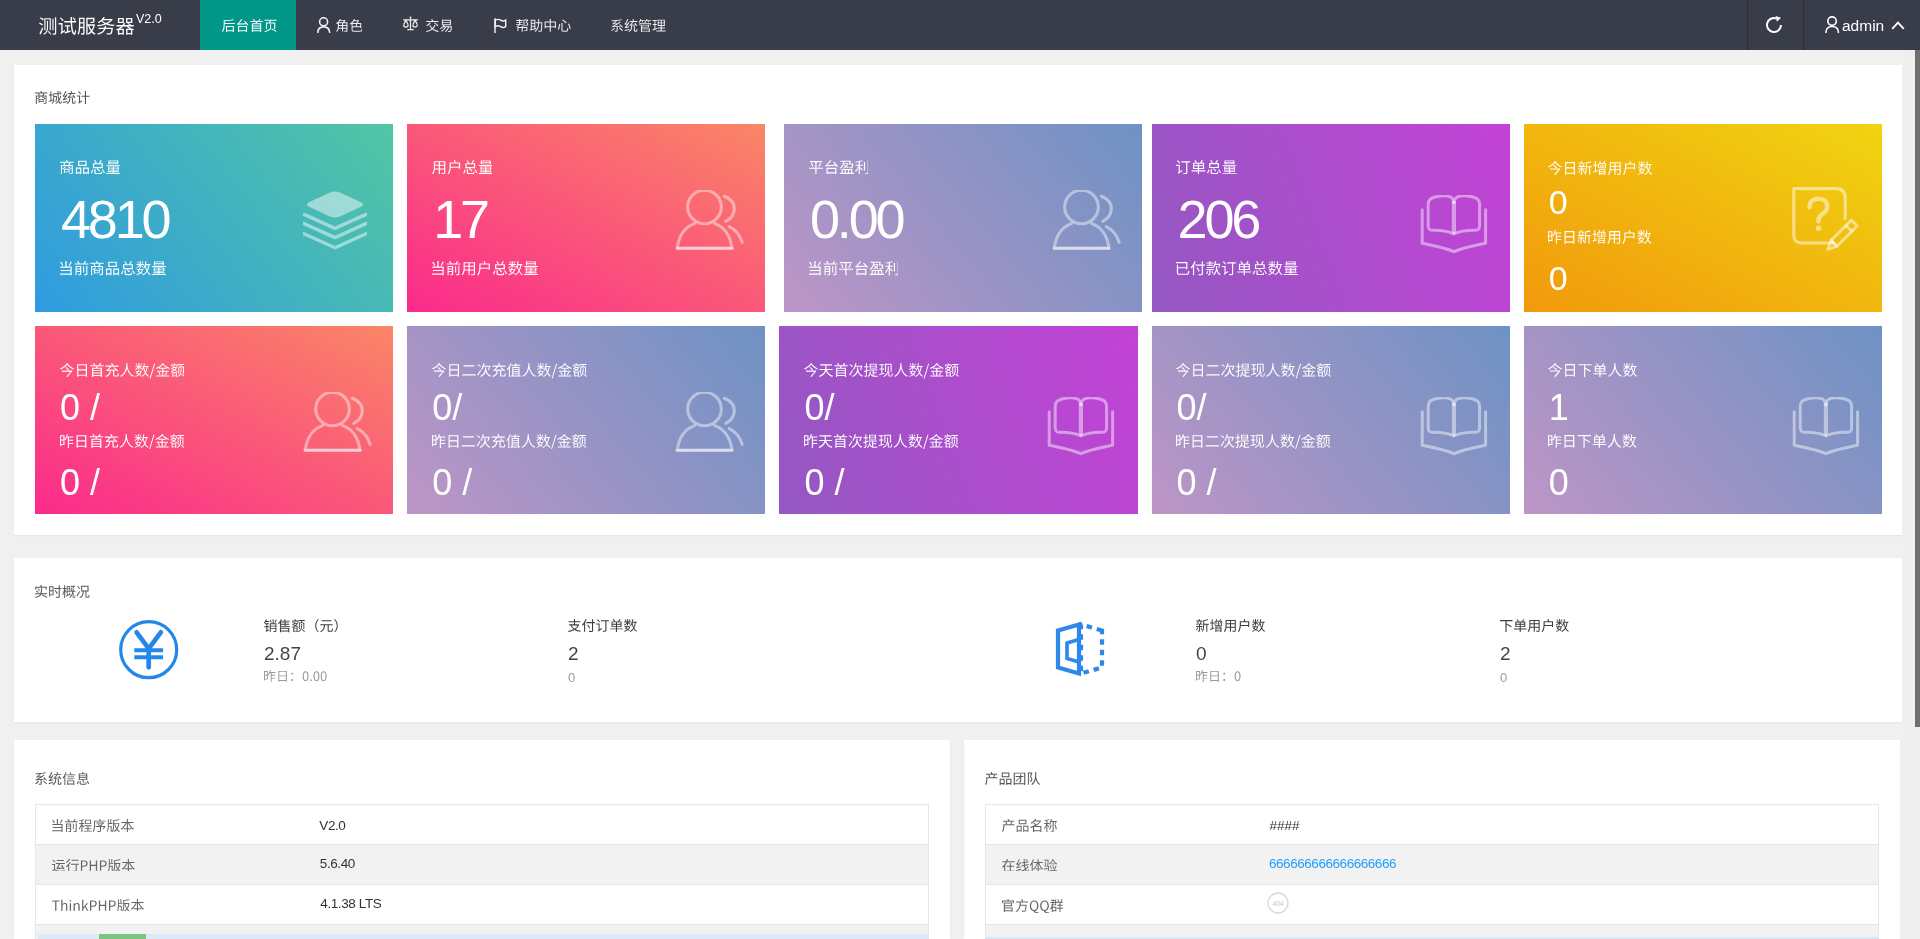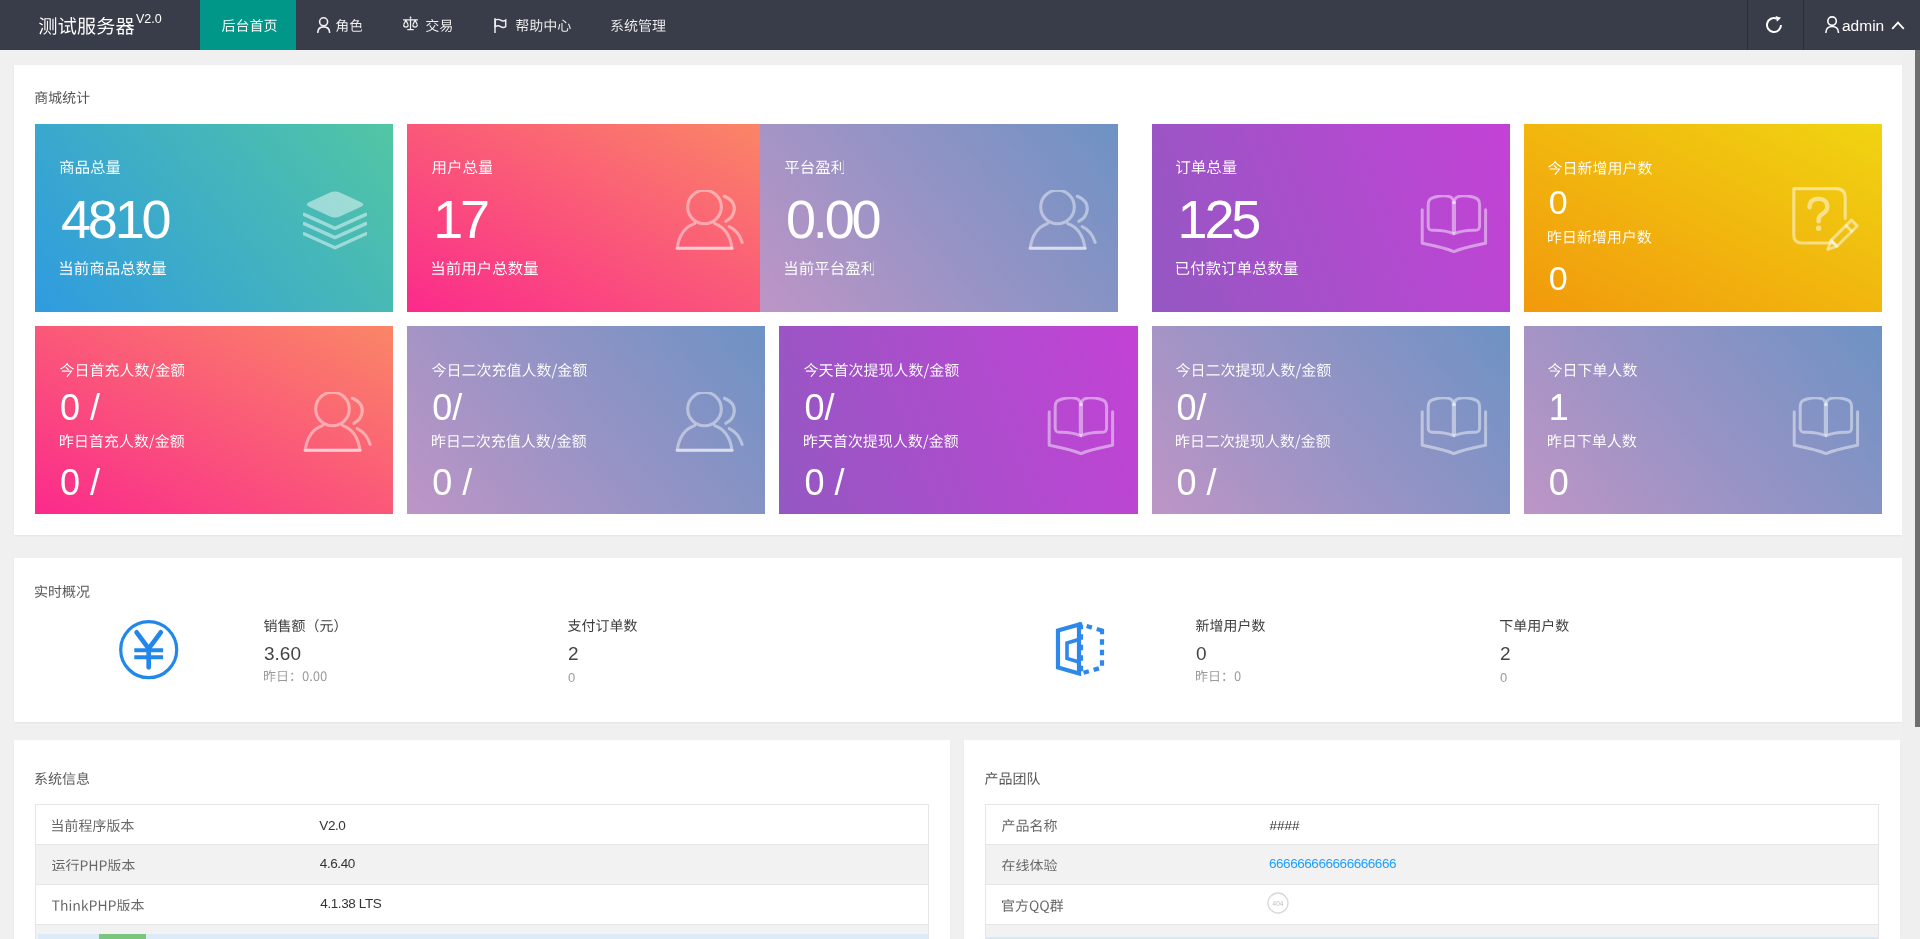--- a/index.html
+++ b/index.html
@@ -104,21 +104,21 @@
     <div style="position:absolute;left:268px;top:66px">
       <svg width="70" height="62" viewBox="0 0 70 62" fill="none" stroke="rgba(255,255,255,.44)" stroke-width="3.1" stroke-linecap="round" stroke-linejoin="round">
         <circle cx="29.5" cy="17" r="16.8"></circle>
         <path d="M19.5 33.6 C10 36.8 4 45 2.2 58.3 L57 58.3 C55.2 45 49.2 36.8 39.7 33.6"></path>
         <path d="M2.2 58.3 L57 58.3"></path>
         <path d="M49.3 6.3 C56 9 59.8 14 59.2 20 C58.7 24.7 55.4 29 50.8 31.3"></path>
         <path d="M54.2 36.6 C60.5 39.4 64.6 44.5 67.2 52.4"></path>
       </svg>
     </div>
   </div>
-<div class="gcard" style="left:760px;top:124px;background:linear-gradient(50deg,#BD95C6,#6E92C4)">
+<div class="gcard" style="left:784px;top:124px;background:linear-gradient(50deg,#BD95C6,#6E92C4)">
     <div style="position:absolute;left:24.5px;top:35.7px;line-height:0">
       <svg width="59.85" height="14.34" viewBox="52 -844 3861 925">
         <path d="M174 -630C213 -556 252 -459 266 -399L337 -424C323 -482 282 -578 242 -650ZM755 -655C730 -582 684 -480 646 -417L711 -396C750 -456 797 -552 834 -633ZM52 -348V-273H459V79H537V-273H949V-348H537V-698H893V-773H105V-698H459V-348Z M1179 -342V79H1255V25H1741V77H1821V-342ZM1255 -48V-270H1741V-48ZM1126 -426C1165 -441 1224 -443 1800 -474C1825 -443 1846 -414 1861 -388L1925 -434C1873 -518 1756 -641 1658 -727L1599 -687C1647 -644 1699 -591 1745 -540L1231 -516C1320 -598 1410 -701 1490 -811L1415 -844C1336 -720 1219 -593 1183 -559C1149 -526 1124 -505 1101 -500C1110 -480 1122 -442 1126 -426Z M2158 -262V-15H2045V52H2956V-15H2843V-262ZM2229 -15V-201H2361V-15ZM2431 -15V-201H2565V-15ZM2635 -15V-201H2770V-15ZM2293 -492C2332 -475 2373 -453 2412 -429C2368 -391 2315 -364 2255 -345C2268 -334 2290 -309 2298 -294C2362 -316 2420 -348 2467 -393C2508 -364 2544 -335 2569 -309L2616 -356C2589 -381 2551 -411 2509 -439C2546 -488 2575 -550 2593 -627L2554 -639L2543 -638H2314C2321 -666 2327 -695 2332 -726H2666C2652 -664 2635 -597 2621 -550H2831C2820 -441 2808 -395 2792 -379C2784 -372 2773 -371 2756 -371C2739 -371 2691 -371 2642 -376C2653 -358 2662 -331 2664 -311C2714 -309 2761 -308 2785 -310C2815 -312 2833 -317 2851 -335C2878 -360 2891 -425 2906 -582C2908 -593 2909 -613 2909 -613H2709C2724 -668 2739 -734 2752 -790H2079V-726H2259C2229 -543 2162 -407 2033 -324C2050 -313 2079 -286 2089 -273C2189 -345 2256 -446 2297 -578H2513C2498 -537 2479 -503 2455 -473C2416 -495 2376 -516 2338 -532Z M3593 -721V-169H3666V-721ZM3838 -821V-20C3838 -1 3831 5 3812 6C3792 6 3730 7 3659 5C3670 26 3682 60 3687 81C3779 81 3835 79 3868 67C3899 54 3913 32 3913 -20V-821ZM3458 -834C3364 -793 3190 -758 3042 -737C3052 -721 3062 -696 3066 -678C3128 -686 3194 -696 3259 -709V-539H3050V-469H3243C3195 -344 3107 -205 3027 -130C3040 -111 3060 -80 3068 -59C3136 -127 3206 -241 3259 -355V78H3333V-318C3384 -270 3449 -206 3479 -173L3522 -236C3493 -262 3380 -360 3333 -396V-469H3526V-539H3333V-724C3401 -739 3464 -757 3514 -777Z" fill="#ffffff"></path>
       </svg>
     </div>
     <div style="position:absolute;left:26px;top:68px;font-size:54px;color:#fff;line-height:1;letter-spacing:-3.2px">0.00</div>
     <div style="position:absolute;left:24.5px;top:137.3px;line-height:0">
       <svg width="89.87" height="14.35" viewBox="115 -845 5798 926">
         <path d="M121 -769C174 -698 228 -601 250 -536L322 -569C299 -632 244 -726 189 -796ZM801 -805C772 -728 716 -622 673 -555L738 -530C783 -594 839 -693 882 -778ZM115 -38V37H790V81H869V-486H540V-840H458V-486H135V-411H790V-266H168V-194H790V-38Z M1604 -514V-104H1674V-514ZM1807 -544V-14C1807 1 1802 5 1786 5C1769 6 1715 6 1654 4C1665 24 1677 56 1681 76C1758 77 1809 75 1839 63C1870 51 1881 30 1881 -13V-544ZM1723 -845C1701 -796 1663 -730 1629 -682H1329L1378 -700C1359 -740 1316 -799 1278 -841L1208 -816C1244 -775 1281 -721 1300 -682H1053V-613H1947V-682H1714C1743 -723 1775 -773 1803 -819ZM1409 -301V-200H1187V-301ZM1409 -360H1187V-459H1409ZM1116 -523V75H1187V-141H1409V-7C1409 6 1405 10 1391 10C1378 11 1332 11 1281 9C1291 28 1302 57 1307 76C1374 76 1419 75 1446 63C1474 52 1482 32 1482 -6V-523Z M2174 -630C2213 -556 2252 -459 2266 -399L2337 -424C2323 -482 2282 -578 2242 -650ZM2755 -655C2730 -582 2684 -480 2646 -417L2711 -396C2750 -456 2797 -552 2834 -633ZM2052 -348V-273H2459V79H2537V-273H2949V-348H2537V-698H2893V-773H2105V-698H2459V-348Z M3179 -342V79H3255V25H3741V77H3821V-342ZM3255 -48V-270H3741V-48ZM3126 -426C3165 -441 3224 -443 3800 -474C3825 -443 3846 -414 3861 -388L3925 -434C3873 -518 3756 -641 3658 -727L3599 -687C3647 -644 3699 -591 3745 -540L3231 -516C3320 -598 3410 -701 3490 -811L3415 -844C3336 -720 3219 -593 3183 -559C3149 -526 3124 -505 3101 -500C3110 -480 3122 -442 3126 -426Z M4158 -262V-15H4045V52H4956V-15H4843V-262ZM4229 -15V-201H4361V-15ZM4431 -15V-201H4565V-15ZM4635 -15V-201H4770V-15ZM4293 -492C4332 -475 4373 -453 4412 -429C4368 -391 4315 -364 4255 -345C4268 -334 4290 -309 4298 -294C4362 -316 4420 -348 4467 -393C4508 -364 4544 -335 4569 -309L4616 -356C4589 -381 4551 -411 4509 -439C4546 -488 4575 -550 4593 -627L4554 -639L4543 -638H4314C4321 -666 4327 -695 4332 -726H4666C4652 -664 4635 -597 4621 -550H4831C4820 -441 4808 -395 4792 -379C4784 -372 4773 -371 4756 -371C4739 -371 4691 -371 4642 -376C4653 -358 4662 -331 4664 -311C4714 -309 4761 -308 4785 -310C4815 -312 4833 -317 4851 -335C4878 -360 4891 -425 4906 -582C4908 -593 4909 -613 4909 -613H4709C4724 -668 4739 -734 4752 -790H4079V-726H4259C4229 -543 4162 -407 4033 -324C4050 -313 4079 -286 4089 -273C4189 -345 4256 -446 4297 -578H4513C4498 -537 4479 -503 4455 -473C4416 -495 4376 -516 4338 -532Z M5593 -721V-169H5666V-721ZM5838 -821V-20C5838 -1 5831 5 5812 6C5792 6 5730 7 5659 5C5670 26 5682 60 5687 81C5779 81 5835 79 5868 67C5899 54 5913 32 5913 -20V-821ZM5458 -834C5364 -793 5190 -758 5042 -737C5052 -721 5062 -696 5066 -678C5128 -686 5194 -696 5259 -709V-539H5050V-469H5243C5195 -344 5107 -205 5027 -130C5040 -111 5060 -80 5068 -59C5136 -127 5206 -241 5259 -355V78H5333V-318C5384 -270 5449 -206 5479 -173L5522 -236C5493 -262 5380 -360 5333 -396V-469H5526V-539H5333V-724C5401 -739 5464 -757 5514 -777Z" fill="#ffffff"></path>
       </svg>
@@ -132,21 +132,21 @@
         <path d="M54.2 36.6 C60.5 39.4 64.6 44.5 67.2 52.4"></path>
       </svg>
     </div>
   </div>
 <div class="gcard" style="left:1151.6px;top:124px;background:linear-gradient(70deg,#9458C2,#C342D6)">
     <div style="position:absolute;left:24.5px;top:35.7px;line-height:0">
       <svg width="60.53" height="14.23" viewBox="50 -839 3905 918">
         <path d="M114 -772C167 -721 234 -650 266 -605L319 -658C287 -702 218 -770 165 -820ZM205 55C221 35 251 14 461 -132C453 -147 443 -178 439 -199L293 -103V-526H50V-454H220V-96C220 -52 186 -21 167 -8C180 6 199 37 205 55ZM396 -756V-681H703V-31C703 -12 696 -6 677 -5C655 -5 583 -4 508 -7C521 15 535 52 540 75C634 75 697 73 733 60C770 46 782 21 782 -30V-681H960V-756Z M1221 -437H1459V-329H1221ZM1536 -437H1785V-329H1536ZM1221 -603H1459V-497H1221ZM1536 -603H1785V-497H1536ZM1709 -836C1686 -785 1645 -715 1609 -667H1366L1407 -687C1387 -729 1340 -791 1299 -836L1236 -806C1272 -764 1311 -707 1333 -667H1148V-265H1459V-170H1054V-100H1459V79H1536V-100H1949V-170H1536V-265H1861V-667H1693C1725 -709 1760 -761 1790 -809Z M2759 -214C2816 -145 2875 -52 2897 10L2958 -28C2936 -91 2875 -180 2816 -247ZM2412 -269C2478 -224 2554 -153 2591 -104L2647 -152C2609 -199 2532 -267 2465 -311ZM2281 -241V-34C2281 47 2312 69 2431 69C2455 69 2630 69 2656 69C2748 69 2773 41 2784 -74C2762 -78 2730 -90 2713 -101C2707 -13 2700 1 2650 1C2611 1 2464 1 2435 1C2371 1 2360 -5 2360 -35V-241ZM2137 -225C2119 -148 2084 -60 2043 -9L2112 24C2157 -36 2190 -130 2208 -212ZM2265 -567H2737V-391H2265ZM2186 -638V-319H2820V-638H2657C2692 -689 2729 -751 2761 -808L2684 -839C2658 -779 2614 -696 2575 -638H2370L2429 -668C2411 -715 2365 -784 2321 -836L2257 -806C2299 -755 2341 -685 2358 -638Z M3250 -665H3747V-610H3250ZM3250 -763H3747V-709H3250ZM3177 -808V-565H3822V-808ZM3052 -522V-465H3949V-522ZM3230 -273H3462V-215H3230ZM3535 -273H3777V-215H3535ZM3230 -373H3462V-317H3230ZM3535 -373H3777V-317H3535ZM3047 -3V55H3955V-3H3535V-61H3873V-114H3535V-169H3851V-420H3159V-169H3462V-114H3131V-61H3462V-3Z" fill="#ffffff"></path>
       </svg>
     </div>
-    <div style="position:absolute;left:26px;top:68px;font-size:54px;color:#fff;line-height:1;letter-spacing:-3.2px">125</div>
+    <div style="position:absolute;left:26px;top:68px;font-size:54px;color:#fff;line-height:1;letter-spacing:-3.2px">206</div>
     <div style="position:absolute;left:24.5px;top:137.3px;line-height:0">
       <svg width="121.86" height="14.32" viewBox="93 -841 7862 924">
         <path d="M93 -778V-703H747V-440H222V-605H146V-102C146 22 197 52 359 52C397 52 695 52 735 52C900 52 933 -3 952 -187C930 -191 896 -204 876 -218C862 -57 845 -22 736 -22C668 -22 408 -22 355 -22C245 -22 222 -37 222 -101V-366H747V-316H825V-778Z M1408 -406C1459 -326 1524 -218 1554 -155L1624 -193C1592 -254 1525 -359 1473 -437ZM1751 -828V-618H1345V-542H1751V-23C1751 0 1742 7 1718 8C1695 9 1613 10 1528 6C1539 27 1553 61 1558 81C1667 82 1734 81 1774 69C1812 57 1828 35 1828 -23V-542H1954V-618H1828V-828ZM1295 -834C1236 -678 1140 -525 1037 -427C1052 -409 1075 -370 1084 -352C1119 -387 1153 -429 1186 -474V78H1261V-590C1302 -660 1338 -735 1368 -811Z M2124 -219C2101 -149 2067 -71 2032 -17C2049 -11 2078 3 2092 12C2124 -44 2161 -129 2187 -203ZM2376 -196C2404 -145 2436 -75 2450 -34L2510 -62C2495 -102 2461 -169 2433 -219ZM2677 -516V-469C2677 -331 2663 -128 2484 31C2503 42 2529 65 2542 81C2642 -10 2694 -116 2721 -217C2762 -86 2825 21 2920 79C2931 59 2954 31 2971 17C2852 -47 2781 -200 2745 -372C2747 -406 2748 -438 2748 -468V-516ZM2247 -837V-745H2051V-681H2247V-595H2074V-532H2493V-595H2318V-681H2513V-745H2318V-837ZM2039 -317V-253H2248V0C2248 10 2245 13 2233 13C2222 14 2187 14 2147 13C2156 32 2166 59 2169 78C2226 78 2263 78 2287 67C2312 56 2318 36 2318 1V-253H2523V-317ZM2600 -840C2580 -683 2544 -531 2481 -433V-457H2085V-394H2481V-424C2499 -413 2527 -394 2540 -383C2574 -439 2601 -510 2624 -590H2867C2853 -524 2835 -452 2816 -404L2878 -386C2905 -452 2933 -557 2952 -647L2902 -662L2890 -659H2642C2654 -714 2665 -771 2673 -829Z M3114 -772C3167 -721 3234 -650 3266 -605L3319 -658C3287 -702 3218 -770 3165 -820ZM3205 55C3221 35 3251 14 3461 -132C3453 -147 3443 -178 3439 -199L3293 -103V-526H3050V-454H3220V-96C3220 -52 3186 -21 3167 -8C3180 6 3199 37 3205 55ZM3396 -756V-681H3703V-31C3703 -12 3696 -6 3677 -5C3655 -5 3583 -4 3508 -7C3521 15 3535 52 3540 75C3634 75 3697 73 3733 60C3770 46 3782 21 3782 -30V-681H3960V-756Z M4221 -437H4459V-329H4221ZM4536 -437H4785V-329H4536ZM4221 -603H4459V-497H4221ZM4536 -603H4785V-497H4536ZM4709 -836C4686 -785 4645 -715 4609 -667H4366L4407 -687C4387 -729 4340 -791 4299 -836L4236 -806C4272 -764 4311 -707 4333 -667H4148V-265H4459V-170H4054V-100H4459V79H4536V-100H4949V-170H4536V-265H4861V-667H4693C4725 -709 4760 -761 4790 -809Z M5759 -214C5816 -145 5875 -52 5897 10L5958 -28C5936 -91 5875 -180 5816 -247ZM5412 -269C5478 -224 5554 -153 5591 -104L5647 -152C5609 -199 5532 -267 5465 -311ZM5281 -241V-34C5281 47 5312 69 5431 69C5455 69 5630 69 5656 69C5748 69 5773 41 5784 -74C5762 -78 5730 -90 5713 -101C5707 -13 5700 1 5650 1C5611 1 5464 1 5435 1C5371 1 5360 -5 5360 -35V-241ZM5137 -225C5119 -148 5084 -60 5043 -9L5112 24C5157 -36 5190 -130 5208 -212ZM5265 -567H5737V-391H5265ZM5186 -638V-319H5820V-638H5657C5692 -689 5729 -751 5761 -808L5684 -839C5658 -779 5614 -696 5575 -638H5370L5429 -668C5411 -715 5365 -784 5321 -836L5257 -806C5299 -755 5341 -685 5358 -638Z M6443 -821C6425 -782 6393 -723 6368 -688L6417 -664C6443 -697 6477 -747 6506 -793ZM6088 -793C6114 -751 6141 -696 6150 -661L6207 -686C6198 -722 6171 -776 6143 -815ZM6410 -260C6387 -208 6355 -164 6317 -126C6279 -145 6240 -164 6203 -180C6217 -204 6233 -231 6247 -260ZM6110 -153C6159 -134 6214 -109 6264 -83C6200 -37 6123 -5 6041 14C6054 28 6070 54 6077 72C6169 47 6254 8 6326 -50C6359 -30 6389 -11 6412 6L6460 -43C6437 -59 6408 -77 6375 -95C6428 -152 6470 -222 6495 -309L6454 -326L6442 -323H6278L6300 -375L6233 -387C6226 -367 6216 -345 6206 -323H6070V-260H6175C6154 -220 6131 -183 6110 -153ZM6257 -841V-654H6050V-592H6234C6186 -527 6109 -465 6039 -435C6054 -421 6071 -395 6080 -378C6141 -411 6207 -467 6257 -526V-404H6327V-540C6375 -505 6436 -458 6461 -435L6503 -489C6479 -506 6391 -562 6342 -592H6531V-654H6327V-841ZM6629 -832C6604 -656 6559 -488 6481 -383C6497 -373 6526 -349 6538 -337C6564 -374 6586 -418 6606 -467C6628 -369 6657 -278 6694 -199C6638 -104 6560 -31 6451 22C6465 37 6486 67 6493 83C6595 28 6672 -41 6731 -129C6781 -44 6843 24 6921 71C6933 52 6955 26 6972 12C6888 -33 6822 -106 6771 -198C6824 -301 6858 -426 6880 -576H6948V-646H6663C6677 -702 6689 -761 6698 -821ZM6809 -576C6793 -461 6769 -361 6733 -276C6695 -366 6667 -468 6648 -576Z M7250 -665H7747V-610H7250ZM7250 -763H7747V-709H7250ZM7177 -808V-565H7822V-808ZM7052 -522V-465H7949V-522ZM7230 -273H7462V-215H7230ZM7535 -273H7777V-215H7535ZM7230 -373H7462V-317H7230ZM7535 -373H7777V-317H7535ZM7047 -3V55H7955V-3H7535V-61H7873V-114H7535V-169H7851V-420H7159V-169H7462V-114H7131V-61H7462V-3Z" fill="#ffffff"></path>
       </svg>
     </div>
     <div style="position:absolute;left:268px;top:71px">
       <svg width="68" height="58" viewBox="0 0 68 58" fill="none" stroke="rgba(255,255,255,.46)" stroke-width="3" stroke-linecap="round" stroke-linejoin="round">
         <path d="M33.4 38.6 C27 35.8 19 35 12.5 35.2 Q8.2 35.3 8.2 31 L8.2 10 C8.2 4.5 10.5 3.2 15 2 C20 0.9 26 0.5 29.5 1.6 C32.4 2.5 33.4 4.6 33.4 7.5"></path>
         <path d="M34.4 38.6 C40.8 35.8 48.8 35 55.3 35.2 Q59.6 35.3 59.6 31 L59.6 10 C59.6 4.5 57.3 3.2 52.8 2 C47.8 0.9 41.8 0.5 38.3 1.6 C35.4 2.5 34.4 4.6 34.4 7.5"></path>
         <path d="M33.9 6.5 V37.8" stroke-width="4.2" stroke-linecap="butt"></path>
@@ -302,21 +302,21 @@
     <circle cx="29.7" cy="29.7" r="28" stroke="#2287E9" stroke-width="3.2"></circle>
     <path d="M17.6 12.3 L29.7 28.6 M41.8 12.3 L29.7 28.6" stroke="#2287E9" stroke-width="4.7" stroke-linecap="round"></path>
     <path d="M29.7 28.6 V47.3" stroke="#2287E9" stroke-width="4.7" stroke-linecap="round"></path>
     <path d="M15.3 30.2 H44.1 M15.3 37.2 H44.1" stroke="#2287E9" stroke-width="3.9"></path>
   </svg>
 <div style="position:absolute;left:264px;top:619.3px;line-height:0">
     <svg width="73.75" height="13.33" viewBox="37 -856 5268 952">
       <path d="M438 -777C477 -719 518 -641 533 -592L596 -624C579 -674 537 -749 497 -805ZM887 -812C862 -753 817 -671 783 -622L840 -595C875 -643 919 -717 953 -783ZM178 -837C148 -745 97 -657 37 -597C50 -582 69 -545 75 -530C107 -563 137 -604 164 -649H410V-720H203C218 -752 232 -785 243 -818ZM62 -344V-275H206V-77C206 -34 175 -6 158 4C170 19 188 50 194 67C209 51 236 34 404 -60C399 -75 392 -104 390 -124L275 -64V-275H415V-344H275V-479H393V-547H106V-479H206V-344ZM520 -312H855V-203H520ZM520 -377V-484H855V-377ZM656 -841V-554H452V80H520V-139H855V-15C855 -1 850 3 836 3C821 4 770 4 714 3C725 21 734 52 737 71C813 71 860 71 887 58C915 47 924 25 924 -14V-555L855 -554H726V-841Z M1250 -842C1201 -729 1119 -619 1032 -547C1047 -534 1075 -504 1085 -491C1115 -518 1146 -551 1175 -587V-255H1249V-295H1902V-354H1579V-429H1834V-482H1579V-551H1831V-605H1579V-673H1879V-730H1592C1579 -764 1555 -807 1534 -841L1466 -821C1482 -793 1499 -760 1511 -730H1273C1290 -760 1306 -790 1320 -820ZM1174 -223V82H1248V34H1766V82H1843V-223ZM1248 -28V-160H1766V-28ZM1506 -551V-482H1249V-551ZM1506 -605H1249V-673H1506ZM1506 -429V-354H1249V-429Z M2693 -493C2689 -183 2676 -46 2458 31C2471 43 2489 67 2496 84C2732 -2 2754 -161 2759 -493ZM2738 -84C2804 -36 2888 33 2930 77L2972 24C2930 -17 2843 -84 2778 -130ZM2531 -610V-138H2595V-549H2850V-140H2916V-610H2728C2741 -641 2755 -678 2768 -714H2953V-780H2515V-714H2700C2690 -680 2675 -641 2663 -610ZM2214 -821C2227 -798 2242 -770 2254 -744H2061V-593H2127V-682H2429V-593H2497V-744H2333C2319 -773 2299 -809 2282 -837ZM2126 -233V73H2194V40H2369V71H2439V-233ZM2194 -21V-172H2369V-21ZM2149 -416 2224 -376C2168 -337 2104 -305 2039 -284C2050 -270 2064 -236 2070 -217C2146 -246 2221 -287 2288 -341C2351 -305 2412 -268 2450 -241L2501 -293C2462 -319 2402 -354 2339 -387C2388 -436 2430 -492 2459 -555L2418 -582L2403 -579H2250C2262 -598 2272 -618 2281 -637L2213 -649C2184 -582 2126 -502 2040 -444C2054 -434 2075 -412 2084 -397C2135 -433 2177 -476 2210 -520H2364C2342 -483 2312 -450 2278 -419L2197 -461Z M3695 -380C3695 -185 3774 -26 3894 96L3954 65C3839 -54 3768 -202 3768 -380C3768 -558 3839 -706 3954 -825L3894 -856C3774 -734 3695 -575 3695 -380Z M4147 -762V-690H4857V-762ZM4059 -482V-408H4314C4299 -221 4262 -62 4048 19C4065 33 4087 60 4095 77C4328 -16 4376 -193 4394 -408H4583V-50C4583 37 4607 62 4697 62C4716 62 4822 62 4842 62C4929 62 4949 15 4958 -157C4937 -162 4905 -176 4887 -190C4884 -36 4877 -9 4836 -9C4812 -9 4724 -9 4706 -9C4667 -9 4659 -15 4659 -51V-408H4942V-482Z M5305 -380C5305 -575 5226 -734 5106 -856L5046 -825C5161 -706 5232 -558 5232 -380C5232 -202 5161 -54 5046 65L5106 96C5226 -26 5305 -185 5305 -380Z" fill="#3d3d3d"></path>
     </svg>
   </div>
-<div style="position:absolute;left:264px;top:643.5px;font-size:19px;font-weight:400;color:#454545;line-height:1;white-space:nowrap">3.60</div>
+<div style="position:absolute;left:264px;top:643.5px;font-size:19px;font-weight:400;color:#454545;line-height:1;white-space:nowrap">2.87</div>
 <div style="position:absolute;left:264px;top:669.7px;line-height:0">
     <svg width="62.63" height="11.97" viewBox="76 -841 4818 921">
       <path d="M532 -841C499 -705 443 -569 374 -481C390 -468 419 -440 431 -426C469 -476 503 -539 533 -609H593V80H667V-178H951V-246H667V-400H942V-469H667V-609H964V-679H561C578 -726 593 -776 606 -825ZM299 -407V-176H147V-407ZM299 -474H147V-694H299ZM76 -762V-30H147V-108H371V-762Z M1253 -352H1752V-71H1253ZM1253 -426V-697H1752V-426ZM1176 -772V69H1253V4H1752V64H1832V-772Z M2250 -486C2290 -486 2326 -515 2326 -560C2326 -606 2290 -636 2250 -636C2210 -636 2174 -606 2174 -560C2174 -515 2210 -486 2250 -486ZM2250 4C2290 4 2326 -26 2326 -71C2326 -117 2290 -146 2250 -146C2210 -146 2174 -117 2174 -71C2174 -26 2210 4 2250 4Z M3278 13C3417 13 3506 -113 3506 -369C3506 -623 3417 -746 3278 -746C3138 -746 3050 -623 3050 -369C3050 -113 3138 13 3278 13ZM3278 -61C3195 -61 3138 -154 3138 -369C3138 -583 3195 -674 3278 -674C3361 -674 3418 -583 3418 -369C3418 -154 3361 -61 3278 -61Z M3694 13C3730 13 3760 -15 3760 -56C3760 -98 3730 -126 3694 -126C3657 -126 3628 -98 3628 -56C3628 -15 3657 13 3694 13Z M4111 13C4250 13 4339 -113 4339 -369C4339 -623 4250 -746 4111 -746C3971 -746 3883 -623 3883 -369C3883 -113 3971 13 4111 13ZM4111 -61C4028 -61 3971 -154 3971 -369C3971 -583 4028 -674 4111 -674C4194 -674 4251 -583 4251 -369C4251 -154 4194 -61 4111 -61Z M4666 13C4805 13 4894 -113 4894 -369C4894 -623 4805 -746 4666 -746C4526 -746 4438 -623 4438 -369C4438 -113 4526 13 4666 13ZM4666 -61C4583 -61 4526 -154 4526 -369C4526 -583 4583 -674 4666 -674C4749 -674 4806 -583 4806 -369C4806 -154 4749 -61 4666 -61Z" fill="#9a9a9a"></path>
     </svg>
   </div>
 <div style="position:absolute;left:568px;top:619.3px;line-height:0">
     <svg width="69.1" height="12.94" viewBox="36 -841 4936 924">
       <path d="M459 -840V-687H77V-613H459V-458H123V-385H230L208 -377C262 -269 337 -180 431 -110C315 -52 179 -15 36 8C51 25 70 60 77 80C230 52 375 7 501 -63C616 5 754 50 917 74C928 54 948 21 965 3C815 -16 684 -54 576 -110C690 -188 782 -293 839 -430L787 -461L773 -458H537V-613H921V-687H537V-840ZM286 -385H729C677 -287 600 -210 504 -151C410 -212 336 -290 286 -385Z M1408 -406C1459 -326 1524 -218 1554 -155L1624 -193C1592 -254 1525 -359 1473 -437ZM1751 -828V-618H1345V-542H1751V-23C1751 0 1742 7 1718 8C1695 9 1613 10 1528 6C1539 27 1553 61 1558 81C1667 82 1734 81 1774 69C1812 57 1828 35 1828 -23V-542H1954V-618H1828V-828ZM1295 -834C1236 -678 1140 -525 1037 -427C1052 -409 1075 -370 1084 -352C1119 -387 1153 -429 1186 -474V78H1261V-590C1302 -660 1338 -735 1368 -811Z M2114 -772C2167 -721 2234 -650 2266 -605L2319 -658C2287 -702 2218 -770 2165 -820ZM2205 55C2221 35 2251 14 2461 -132C2453 -147 2443 -178 2439 -199L2293 -103V-526H2050V-454H2220V-96C2220 -52 2186 -21 2167 -8C2180 6 2199 37 2205 55ZM2396 -756V-681H2703V-31C2703 -12 2696 -6 2677 -5C2655 -5 2583 -4 2508 -7C2521 15 2535 52 2540 75C2634 75 2697 73 2733 60C2770 46 2782 21 2782 -30V-681H2960V-756Z M3221 -437H3459V-329H3221ZM3536 -437H3785V-329H3536ZM3221 -603H3459V-497H3221ZM3536 -603H3785V-497H3536ZM3709 -836C3686 -785 3645 -715 3609 -667H3366L3407 -687C3387 -729 3340 -791 3299 -836L3236 -806C3272 -764 3311 -707 3333 -667H3148V-265H3459V-170H3054V-100H3459V79H3536V-100H3949V-170H3536V-265H3861V-667H3693C3725 -709 3760 -761 3790 -809Z M4443 -821C4425 -782 4393 -723 4368 -688L4417 -664C4443 -697 4477 -747 4506 -793ZM4088 -793C4114 -751 4141 -696 4150 -661L4207 -686C4198 -722 4171 -776 4143 -815ZM4410 -260C4387 -208 4355 -164 4317 -126C4279 -145 4240 -164 4203 -180C4217 -204 4233 -231 4247 -260ZM4110 -153C4159 -134 4214 -109 4264 -83C4200 -37 4123 -5 4041 14C4054 28 4070 54 4077 72C4169 47 4254 8 4326 -50C4359 -30 4389 -11 4412 6L4460 -43C4437 -59 4408 -77 4375 -95C4428 -152 4470 -222 4495 -309L4454 -326L4442 -323H4278L4300 -375L4233 -387C4226 -367 4216 -345 4206 -323H4070V-260H4175C4154 -220 4131 -183 4110 -153ZM4257 -841V-654H4050V-592H4234C4186 -527 4109 -465 4039 -435C4054 -421 4071 -395 4080 -378C4141 -411 4207 -467 4257 -526V-404H4327V-540C4375 -505 4436 -458 4461 -435L4503 -489C4479 -506 4391 -562 4342 -592H4531V-654H4327V-841ZM4629 -832C4604 -656 4559 -488 4481 -383C4497 -373 4526 -349 4538 -337C4564 -374 4586 -418 4606 -467C4628 -369 4657 -278 4694 -199C4638 -104 4560 -31 4451 22C4465 37 4486 67 4493 83C4595 28 4672 -41 4731 -129C4781 -44 4843 24 4921 71C4933 52 4955 26 4972 12C4888 -33 4822 -106 4771 -198C4824 -301 4858 -426 4880 -576H4948V-646H4663C4677 -702 4689 -761 4698 -821ZM4809 -576C4793 -461 4769 -361 4733 -276C4695 -366 4667 -468 4648 -576Z" fill="#3d3d3d"></path>
     </svg>
   </div>
@@ -363,21 +363,21 @@
     <svg width="81.9" height="13.02" viewBox="115 -845 5850 930">
       <path d="M121 -769C174 -698 228 -601 250 -536L322 -569C299 -632 244 -726 189 -796ZM801 -805C772 -728 716 -622 673 -555L738 -530C783 -594 839 -693 882 -778ZM115 -38V37H790V81H869V-486H540V-840H458V-486H135V-411H790V-266H168V-194H790V-38Z M1604 -514V-104H1674V-514ZM1807 -544V-14C1807 1 1802 5 1786 5C1769 6 1715 6 1654 4C1665 24 1677 56 1681 76C1758 77 1809 75 1839 63C1870 51 1881 30 1881 -13V-544ZM1723 -845C1701 -796 1663 -730 1629 -682H1329L1378 -700C1359 -740 1316 -799 1278 -841L1208 -816C1244 -775 1281 -721 1300 -682H1053V-613H1947V-682H1714C1743 -723 1775 -773 1803 -819ZM1409 -301V-200H1187V-301ZM1409 -360H1187V-459H1409ZM1116 -523V75H1187V-141H1409V-7C1409 6 1405 10 1391 10C1378 11 1332 11 1281 9C1291 28 1302 57 1307 76C1374 76 1419 75 1446 63C1474 52 1482 32 1482 -6V-523Z M2532 -733H2834V-549H2532ZM2462 -798V-484H2907V-798ZM2448 -209V-144H2644V-13H2381V53H2963V-13H2718V-144H2919V-209H2718V-330H2941V-396H2425V-330H2644V-209ZM2361 -826C2287 -792 2155 -763 2043 -744C2052 -728 2062 -703 2065 -687C2112 -693 2162 -702 2212 -712V-558H2049V-488H2202C2162 -373 2093 -243 2028 -172C2041 -154 2059 -124 2067 -103C2118 -165 2171 -264 2212 -365V78H2286V-353C2320 -311 2360 -257 2377 -229L2422 -288C2402 -311 2315 -401 2286 -426V-488H2411V-558H2286V-729C2333 -740 2377 -753 2413 -768Z M3371 -437C3438 -408 3518 -370 3583 -336H3230V-271H3542V-8C3542 7 3537 11 3517 12C3498 13 3431 13 3357 11C3367 32 3379 60 3383 81C3473 81 3533 81 3569 70C3606 59 3617 38 3617 -7V-271H3833C3799 -225 3761 -178 3729 -146L3789 -116C3841 -166 3897 -245 3949 -317L3895 -340L3882 -336H3697L3705 -344C3685 -356 3658 -370 3629 -384C3712 -429 3798 -493 3857 -554L3808 -591L3791 -587H3288V-525H3724C3678 -485 3619 -444 3564 -416C3514 -439 3461 -462 3416 -481ZM3471 -824C3486 -795 3504 -759 3517 -728H3120V-450C3120 -305 3113 -102 3031 41C3048 49 3081 70 3094 83C3180 -69 3193 -295 3193 -450V-658H3951V-728H3603C3589 -761 3564 -809 3543 -845Z M4105 -820V-422C4105 -271 4096 -91 4030 37C4047 47 4072 69 4084 83C4143 -20 4164 -151 4171 -283H4309V79H4378V-351H4173L4174 -423V-496H4439V-563H4351V-842H4282V-563H4174V-820ZM4852 -479C4830 -365 4792 -268 4743 -188C4694 -272 4659 -371 4636 -479ZM4483 -772V-427C4483 -278 4474 -90 4397 43C4415 52 4444 72 4457 85C4543 -58 4555 -259 4555 -427V-479H4576C4602 -345 4642 -226 4700 -128C4646 -61 4583 -11 4514 21C4530 35 4549 64 4559 82C4627 47 4689 -2 4742 -65C4789 -3 4845 46 4912 82C4923 63 4946 36 4963 22C4893 -11 4834 -60 4786 -123C4857 -228 4908 -365 4932 -539L4887 -551L4875 -548H4555V-712C4692 -723 4841 -742 4948 -768L4901 -832C4800 -806 4630 -784 4483 -772Z M5460 -839V-629H5065V-553H5367C5294 -383 5170 -221 5037 -140C5055 -125 5080 -98 5092 -79C5237 -178 5366 -357 5444 -553H5460V-183H5226V-107H5460V80H5539V-107H5772V-183H5539V-553H5553C5629 -357 5758 -177 5906 -81C5920 -102 5946 -131 5965 -146C5826 -226 5700 -384 5628 -553H5937V-629H5539V-839Z" fill="#666666"></path>
     </svg>
   </div>
 <div style="position:absolute;left:319.3px;top:818.7px;font-size:13.5px;font-weight:400;color:#333333;line-height:1;letter-spacing:-0.4px;white-space:nowrap">V2.0</div>
 <div style="position:absolute;left:52px;top:858.5px;line-height:0">
     <svg width="82.91" height="12.98" viewBox="37 -842 5922 927">
       <path d="M380 -777V-706H884V-777ZM68 -738C127 -697 206 -639 245 -604L297 -658C256 -693 175 -748 118 -786ZM375 -119C405 -132 449 -136 825 -169L864 -93L931 -128C892 -204 812 -335 750 -432L688 -403C720 -352 756 -291 789 -234L459 -209C512 -286 565 -384 606 -478H955V-549H314V-478H516C478 -377 422 -280 404 -253C383 -221 367 -198 349 -195C358 -174 371 -135 375 -119ZM252 -490H42V-420H179V-101C136 -82 86 -38 37 15L90 84C139 18 189 -42 222 -42C245 -42 280 -9 320 16C391 59 474 71 597 71C705 71 876 66 944 61C945 39 957 0 967 -21C864 -10 713 -2 599 -2C488 -2 403 -9 336 -51C297 -75 273 -95 252 -105Z M1435 -780V-708H1927V-780ZM1267 -841C1216 -768 1119 -679 1035 -622C1048 -608 1069 -579 1079 -562C1169 -626 1272 -724 1339 -811ZM1391 -504V-432H1728V-17C1728 -1 1721 4 1702 5C1684 6 1616 6 1545 3C1556 25 1567 56 1570 77C1668 77 1725 77 1759 66C1792 53 1804 30 1804 -16V-432H1955V-504ZM1307 -626C1238 -512 1128 -396 1025 -322C1040 -307 1067 -274 1078 -259C1115 -289 1154 -325 1192 -364V83H1266V-446C1308 -496 1346 -548 1378 -600Z M2101 0H2193V-292H2314C2475 -292 2584 -363 2584 -518C2584 -678 2474 -733 2310 -733H2101ZM2193 -367V-658H2298C2427 -658 2492 -625 2492 -518C2492 -413 2431 -367 2302 -367Z M2734 0H2826V-346H3168V0H3261V-733H3168V-426H2826V-733H2734Z M3462 0H3554V-292H3675C3836 -292 3945 -363 3945 -518C3945 -678 3835 -733 3671 -733H3462ZM3554 -367V-658H3659C3788 -658 3853 -625 3853 -518C3853 -413 3792 -367 3663 -367Z M4099 -820V-422C4099 -271 4090 -91 4024 37C4041 47 4066 69 4078 83C4137 -20 4158 -151 4165 -283H4303V79H4372V-351H4167L4168 -423V-496H4433V-563H4345V-842H4276V-563H4168V-820ZM4846 -479C4824 -365 4786 -268 4737 -188C4688 -272 4653 -371 4630 -479ZM4477 -772V-427C4477 -278 4468 -90 4391 43C4409 52 4438 72 4451 85C4537 -58 4549 -259 4549 -427V-479H4570C4596 -345 4636 -226 4694 -128C4640 -61 4577 -11 4508 21C4524 35 4543 64 4553 82C4621 47 4683 -2 4736 -65C4783 -3 4839 46 4906 82C4917 63 4940 36 4957 22C4887 -11 4828 -60 4780 -123C4851 -228 4902 -365 4926 -539L4881 -551L4869 -548H4549V-712C4686 -723 4835 -742 4942 -768L4895 -832C4794 -806 4624 -784 4477 -772Z M5454 -839V-629H5059V-553H5361C5288 -383 5164 -221 5031 -140C5049 -125 5074 -98 5086 -79C5231 -178 5360 -357 5438 -553H5454V-183H5220V-107H5454V80H5533V-107H5766V-183H5533V-553H5547C5623 -357 5752 -177 5900 -81C5914 -102 5940 -131 5959 -146C5820 -226 5694 -384 5622 -553H5931V-629H5533V-839Z" fill="#666666"></path>
     </svg>
   </div>
-<div style="position:absolute;left:319.8px;top:857.3px;font-size:13.5px;font-weight:400;color:#333333;line-height:1;letter-spacing:-0.4px;white-space:nowrap">4.6.40</div>
+<div style="position:absolute;left:319.8px;top:857.3px;font-size:13.5px;font-weight:400;color:#333333;line-height:1;letter-spacing:-0.4px;white-space:nowrap">5.6.40</div>
 <div style="position:absolute;left:52px;top:898.5px;line-height:0">
     <svg width="91.99" height="12.98" viewBox="31 -842 6571 927">
       <path d="M253 0H346V-655H568V-733H31V-655H253Z M691 0H783V-394C837 -449 875 -477 931 -477C1003 -477 1034 -434 1034 -332V0H1125V-344C1125 -482 1073 -557 959 -557C885 -557 829 -516 779 -466L783 -578V-796H691Z M1298 0H1390V-543H1298ZM1344 -655C1380 -655 1405 -679 1405 -716C1405 -751 1380 -775 1344 -775C1308 -775 1284 -751 1284 -716C1284 -679 1308 -655 1344 -655Z M1573 0H1665V-394C1719 -449 1757 -477 1813 -477C1885 -477 1916 -434 1916 -332V0H2007V-344C2007 -482 1955 -557 1841 -557C1767 -557 1710 -516 1659 -464H1657L1648 -543H1573Z M2183 0H2273V-143L2375 -262L2534 0H2633L2428 -324L2609 -543H2507L2277 -257H2273V-796H2183Z M2744 0H2836V-292H2957C3118 -292 3227 -363 3227 -518C3227 -678 3117 -733 2953 -733H2744ZM2836 -367V-658H2941C3070 -658 3135 -625 3135 -518C3135 -413 3074 -367 2945 -367Z M3377 0H3469V-346H3811V0H3904V-733H3811V-426H3469V-733H3377Z M4105 0H4197V-292H4318C4479 -292 4588 -363 4588 -518C4588 -678 4478 -733 4314 -733H4105ZM4197 -367V-658H4302C4431 -658 4496 -625 4496 -518C4496 -413 4435 -367 4306 -367Z M4742 -820V-422C4742 -271 4733 -91 4667 37C4684 47 4709 69 4721 83C4780 -20 4801 -151 4808 -283H4946V79H5015V-351H4810L4811 -423V-496H5076V-563H4988V-842H4919V-563H4811V-820ZM5489 -479C5467 -365 5429 -268 5380 -188C5331 -272 5296 -371 5273 -479ZM5120 -772V-427C5120 -278 5111 -90 5034 43C5052 52 5081 72 5094 85C5180 -58 5192 -259 5192 -427V-479H5213C5239 -345 5279 -226 5337 -128C5283 -61 5220 -11 5151 21C5167 35 5186 64 5196 82C5264 47 5326 -2 5379 -65C5426 -3 5482 46 5549 82C5560 63 5583 36 5600 22C5530 -11 5471 -60 5423 -123C5494 -228 5545 -365 5569 -539L5524 -551L5512 -548H5192V-712C5329 -723 5478 -742 5585 -768L5538 -832C5437 -806 5267 -784 5120 -772Z M6097 -839V-629H5702V-553H6004C5931 -383 5807 -221 5674 -140C5692 -125 5717 -98 5729 -79C5874 -178 6003 -357 6081 -553H6097V-183H5863V-107H6097V80H6176V-107H6409V-183H6176V-553H6190C6266 -357 6395 -177 6543 -81C6557 -102 6583 -131 6602 -146C6463 -226 6337 -384 6265 -553H6574V-629H6176V-839Z" fill="#666666"></path>
     </svg>
   </div>
 <div style="position:absolute;left:320.3px;top:897.3px;font-size:13.5px;font-weight:400;color:#333333;line-height:1;letter-spacing:-0.4px;white-space:nowrap">4.1.38 LTS</div>
 <div class="abs" style="left:38px;top:933.5px;width:890px;height:5.5px;background:#DCEBF7"></div>
 <div class="abs" style="left:99px;top:933.5px;width:47px;height:5.5px;background:#7CC57F"></div>
 <div class="card" style="left:964px;top:740px;width:936px;height:199px"></div>
 <div style="position:absolute;left:985.4px;top:772.1px;line-height:0">

